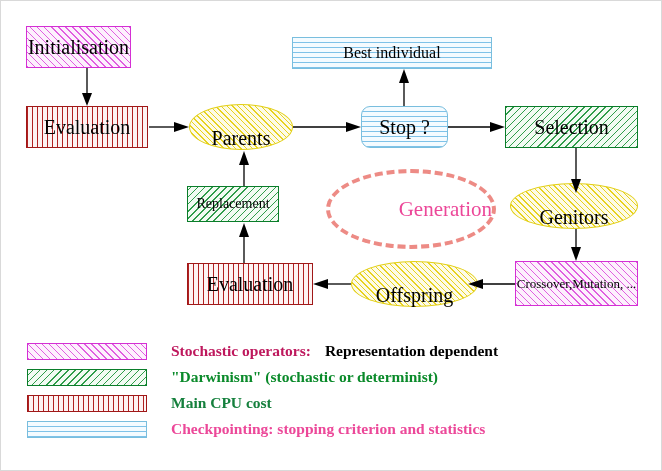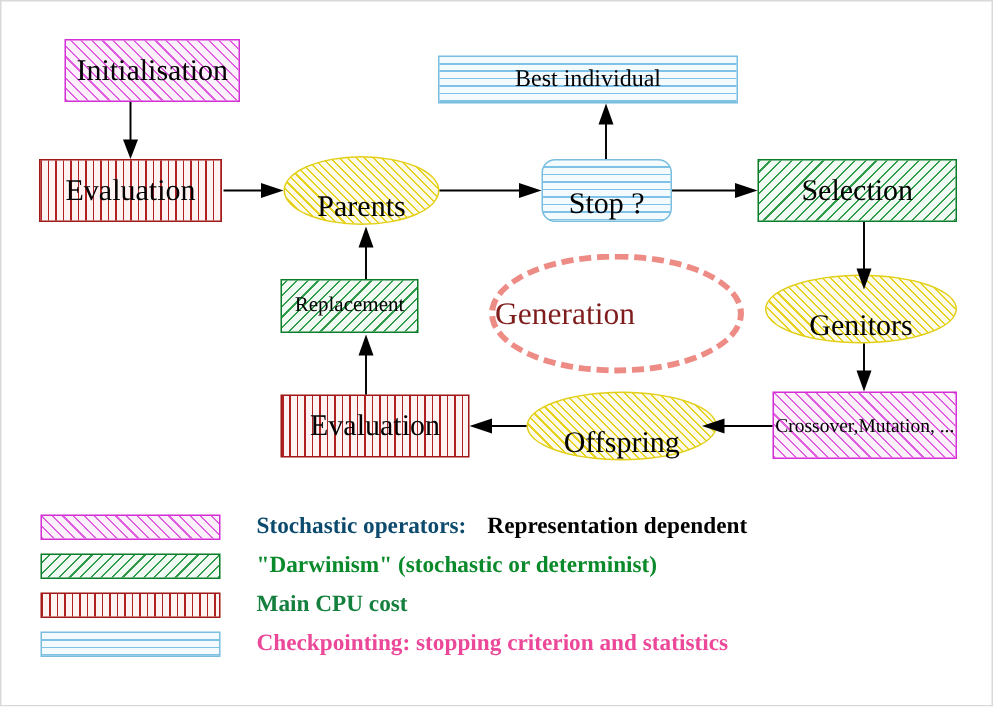--- a/index.html
+++ b/index.html
@@ -43,36 +43,36 @@
     background-image:repeating-linear-gradient(45deg,
         #e8d21e 0 1px, rgba(0,0,0,0) 1px 4px);
     border:1.5px solid #e2cf16;
   }
   .rounded{border-radius:9px;}
   .ellipse{border-radius:50%;align-items:flex-end;}
 
   .dashed-ellipse{
     position:absolute;border-radius:50%;
     border:4px dashed #ed8b85;background:transparent;
-    display:flex;align-items:center;justify-content:flex-start;
-    color:#7f1d1d;box-sizing:border-box;
+    display:flex;align-items:center;justify-content:flex-end;
+    color:#ec4899;box-sizing:border-box;
   }
 
   
   .conn{position:absolute;z-index:1;}
   .conn line{stroke:#000;stroke-width:1.3;}
   .conn polygon{fill:#000;}
 
   
   #legend{position:absolute;left:0;top:336px;width:662px;}
   .leg-row{position:absolute;left:26px;height:20px;display:flex;align-items:center;}
   .swatch{width:120px;height:17px;box-sizing:border-box;flex:0 0 auto;}
   .leg-text{margin-left:24px;white-space:nowrap;font-size:15.5px;
             font-family:"Liberation Serif","DejaVu Serif",serif;font-weight:bold;}
-  .t-magenta{color:#0c4a6e;}
+  .t-magenta{color:#be185d;}
   .t-gold{color:#000000;}
   .t-green{color:#0a8a2a;}
   .t-red{color:#15803d;}
   .t-blue{color:#ec4899;}
 </style>
 </head>
 <body>
 
 <div id="canvas">
 
@@ -109,37 +109,37 @@
     <polygon points="243,222 238,236 248,236"></polygon>
 
     <line x1="243" y1="185" x2="243" y2="162"></line>
     <polygon points="243,150 238,164 248,164"></polygon>
   </svg>
 
   <div class="dashed-ellipse" style="left:325px;top:168px;width:170px;height:80px;font-size:21px;">
     <span class="lbl">Generation</span>
   </div>
 
-  <div class="node h-magenta" style="left:42px;top:25px;width:117px;height:42px;font-size:20px;">
+  <div class="node h-magenta" style="left:25px;top:25px;width:105px;height:42px;font-size:20px;">
     <span class="lbl">Initialisation</span>
   </div>
 
   <div class="node h-red" style="left:25px;top:105px;width:122px;height:42px;font-size:20px;">
     <span class="lbl">Evaluation</span>
   </div>
 
   <div class="node h-yellow ellipse" style="left:188px;top:103px;width:104px;height:46px;font-size:20px;">
     <span class="lbl">Parents</span>
   </div>
 
   <div class="node h-blue" style="left:291px;top:36px;width:200px;height:32px;font-size:16px;">
     <span class="lbl">Best individual</span>
   </div>
 
-  <div class="node h-blue rounded" style="left:360px;top:105px;width:87px;height:42px;font-size:20px;align-items:flex-end;">
+  <div class="node h-blue rounded" style="left:360px;top:105px;width:87px;height:42px;font-size:20px;">
     <span class="lbl">Stop ?</span>
   </div>
 
   <div class="node h-yellow ellipse" style="left:509px;top:182px;width:128px;height:46px;font-size:20px;">
     <span class="lbl">Genitors</span>
   </div>
 
   <div class="node h-green" style="left:504px;top:105px;width:133px;height:42px;font-size:20px;">
     <span class="lbl">Selection</span>
   </div>

